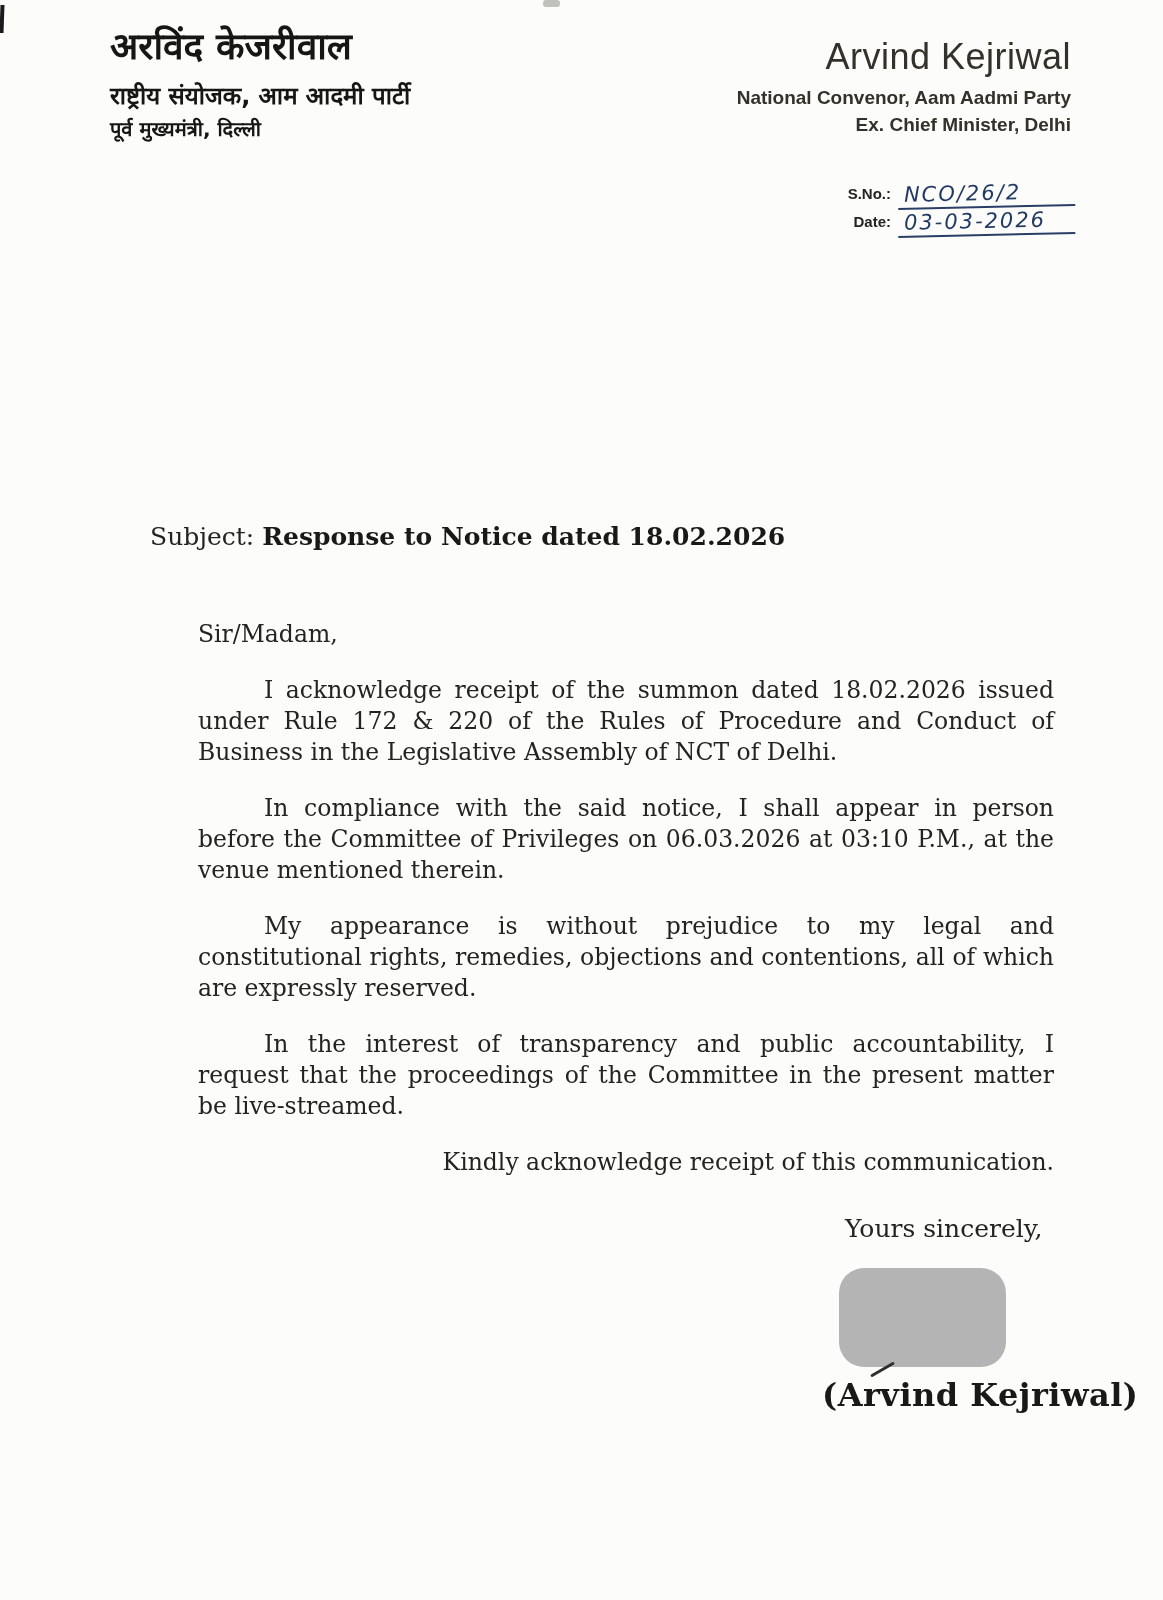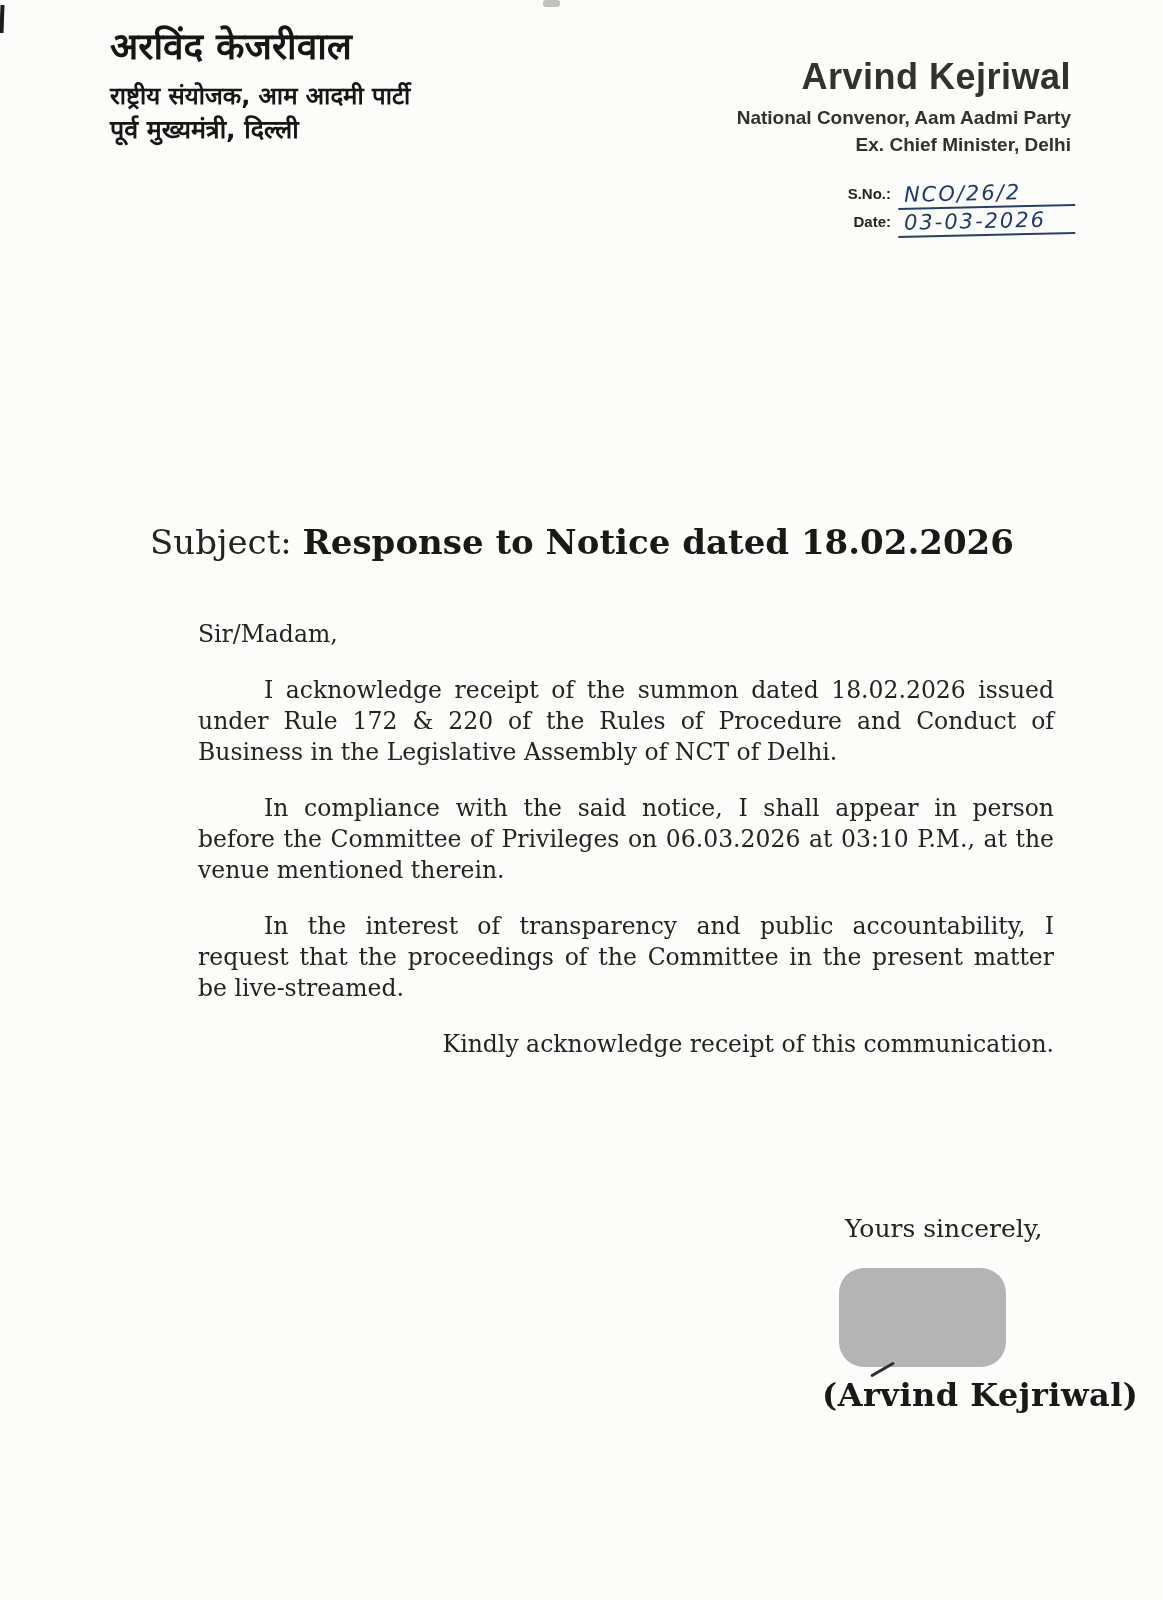--- a/index.html
+++ b/index.html
@@ -17,31 +17,31 @@
   
   .hdr-left {
     position: absolute;
     left: 110px;
     top: 24px;
     font-family: "DejaVu Sans", "Liberation Sans", sans-serif;
     color: #161614;
   }
   .hindi-name  { font-size: 37px; font-weight: bold; line-height: 46px; }
   .hindi-sub   { font-size: 24px; font-weight: bold; line-height: 33px; margin-top: 10px; }
-  .hindi-sub2  { font-size: 25px; font-weight: bold; line-height: 33px; }
+  .hindi-sub2  { font-size: 20px; font-weight: bold; line-height: 33px; }
 
   .hdr-right {
     position: absolute;
     right: 92px;
     top: 36px;
     text-align: right;
     font-family: "Liberation Sans", sans-serif;
     color: #32322a;
   }
-  .en-name { font-size: 36px; font-weight: bold; letter-spacing: 0.5px; line-height: 42px; margin-top: 20px; }
+  .en-name { font-size: 36px; font-weight: normal; letter-spacing: 0.5px; line-height: 42px; }
   .en-sub  { font-size: 19px; font-weight: bold; margin-top: 9px; line-height: 21px; }
   .en-sub2 { font-size: 19px; font-weight: bold; margin-top: 6px; line-height: 21px; }
 
   
   .refblock {
     position: absolute;
     left: 843px;
     top: 181px;
     width: 232px;
     font-family: "Liberation Sans", sans-serif;
@@ -78,21 +78,21 @@
     font-size: 25px;
     line-height: 33.5px;
     color: #232321;
   }
 
   
   .subject {
     position: absolute;
     left: 150px;
     top: 522px;
-    font-size: 34px;
+    font-size: 25px;
     color: #232321;
   }
   .subject .subj-bold { font-weight: bold; color: #191917; }
 
   
   .bodytext {
     position: absolute;
     left: 150px;
     top: 619px;
     width: 856px;
@@ -195,20 +195,21 @@
   <div class="subject">
     <span>Subject:</span>
     <span> </span>
     <span class="subj-bold">Response to Notice dated 18.02.2026</span>
   </div>
 
   <div class="bodytext">
     <div class="salutation">Sir/Madam,</div>
     <p>I acknowledge receipt of the summon dated 18.02.2026 issued under Rule 172 &amp; 220 of the Rules of Procedure and Conduct of Business in the Legislative Assembly of NCT of Delhi.</p>
     <p>In compliance with the said notice, I shall appear in person before the Committee of Privileges on 06.03.2026 at 03:10 P.M., at the venue mentioned therein.</p>
+    <p>My appearance is without prejudice to my legal and constitutional rights, remedies, objections and contentions, all of which are expressly reserved.</p>
     <p>In the interest of transparency and public accountability, I request that the proceedings of the Committee in the present matter be live-streamed.</p>
     <p class="lastpara">Kindly acknowledge receipt of this communication.</p>
   </div>
 
   <div class="valediction">Yours sincerely,</div>
   <div class="sign-redaction"></div>
   <div class="sign-tail"></div>
   <div class="sign-name">(Arvind Kejriwal)</div>
 
   <div class="artifact-corner"></div>

